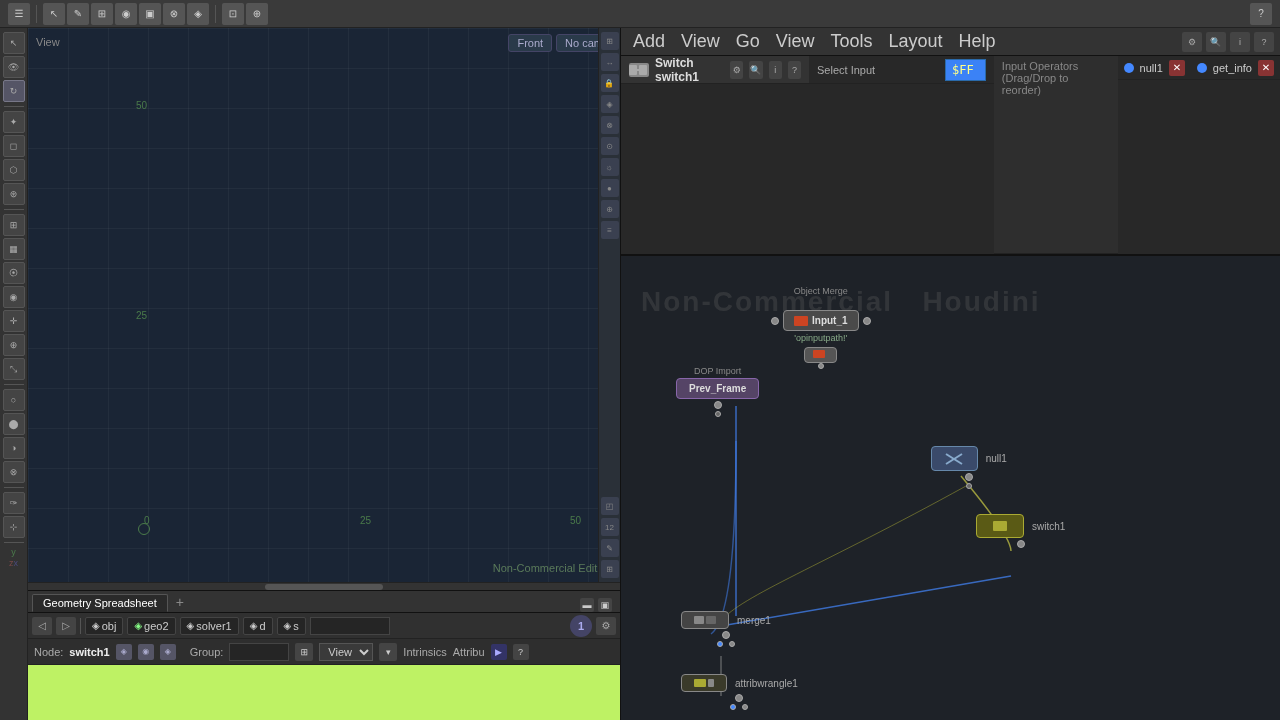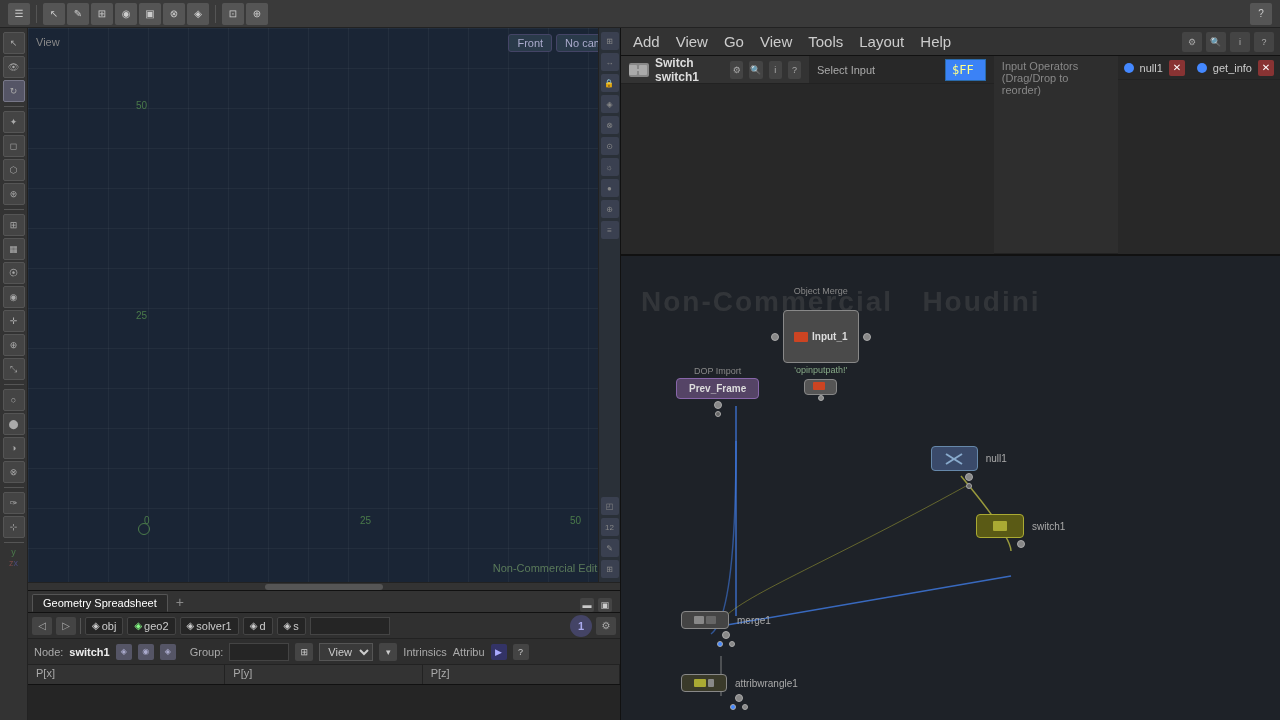--- a/index.html
+++ b/index.html
@@ -277,21 +277,21 @@
     
     #right-topbar {
       height: 28px;
       background: #333;
       display: flex;
       align-items: center;
       padding: 0 6px;
       gap: 4px;
       border-bottom: 1px solid #111;
     }
-    .right-menu { color: #ccc; font-size: 15px; padding: 2px 6px; cursor: pointer; }
+    .right-menu { color: #ccc; font-size: 18px; padding: 2px 6px; cursor: pointer; }
     .right-spacer { flex: 1; }
     .right-icon-btn {
       width: 20px; height: 20px;
       background: #444;
       border-radius: 2px;
       display: flex; align-items: center; justify-content: center;
       cursor: pointer;
       font-size: 9px;
       color: #aaa;
     }
@@ -421,21 +421,21 @@
       align-items: center;
       cursor: pointer;
     }
     .node-body {
       display: flex;
       align-items: center;
       gap: 4px;
     }
     .node-box {
       border-radius: 4px;
-      padding: 20px 10px;
+      padding: 4px 10px;
       font-size: 10px;
       color: #ddd;
       font-weight: bold;
       white-space: nowrap;
       border: 1px solid #666;
       position: relative;
     }
     .node-connector {
       width: 8px; height: 8px;
       border-radius: 50%;
@@ -601,27 +601,20 @@
         <select class="view-select">
           <option>View</option>
         </select>
         <div style="width:18px;height:18px;background:#444;border-radius:2px;display:flex;align-items:center;justify-content:center;font-size:9px;">▾</div>
         <span style="color:#aaa;font-size:11px;">Intrinsics</span>
         <span style="color:#aaa;font-size:11px;">Attribu</span>
         <div style="width:16px;height:16px;background:#336;border-radius:2px;display:flex;align-items:center;justify-content:center;font-size:9px;color:#aaf;">▶</div>
         <div style="width:16px;height:16px;background:#444;border-radius:2px;display:flex;align-items:center;justify-content:center;font-size:9px;">?</div>
       </div>
 
-      <div class="spreadsheet-grid">
-        <div class="grid-header">
-          <div class="grid-col">P[x]</div>
-          <div class="grid-col">P[y]</div>
-          <div class="grid-col">P[z]</div>
-        </div>
-      </div>
     </div>
   </div>
 
   <div id="right-panel">
 
     <div id="right-topbar">
       <span class="right-menu">Add</span>
       <span class="right-menu">View</span>
       <span class="right-menu">Go</span>
       <span class="right-menu">View</span>

